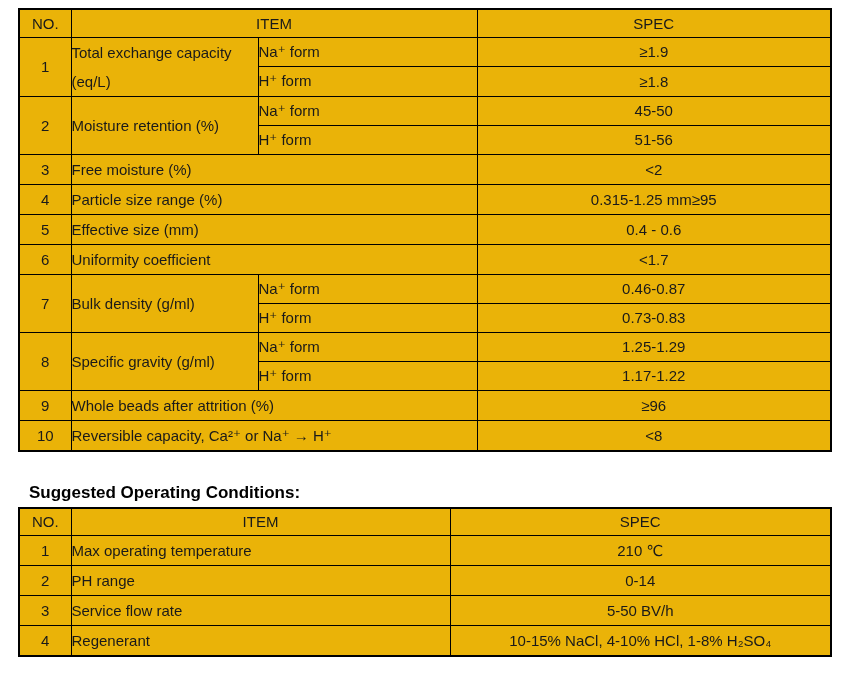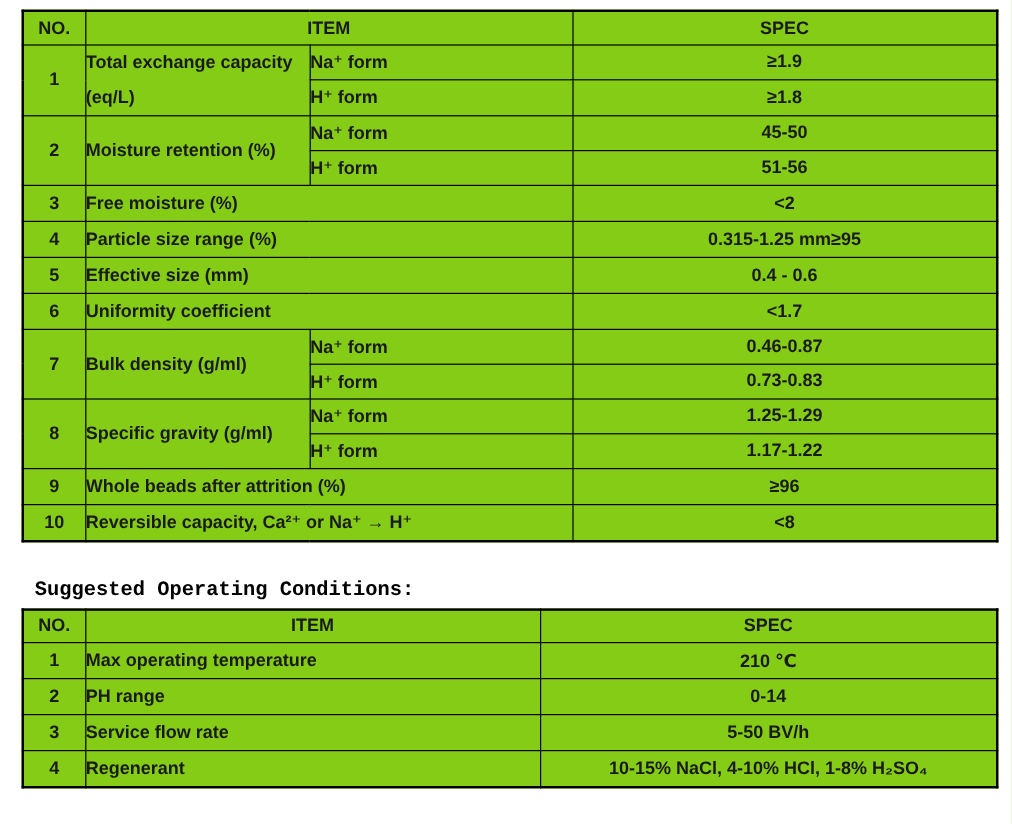--- a/index.html
+++ b/index.html
@@ -7,24 +7,24 @@
   body {
     width:843px; height:687px; overflow:hidden;
     font-family:"Liberation Sans","DejaVu Sans",sans-serif;
     color:#1a1a1a;
   }
   .page { padding:8px 13px 0 18px; }
   .section-title {
     font-size:17px; line-height:20px; font-weight:bold;
     margin:0 0 4px 11px; color:#000;
   }
-  .section-title.second { margin-top:31px;font-family:Liberation Mono, monospace; }
+  .section-title.second { margin-top:31px; }
   table.spec-table {
     border-collapse:collapse; table-layout:fixed;
-    width:812px; border:2px solid #000; background:#84cc16;font-weight:bold;
+    width:812px; border:2px solid #000; background:#eab308;
   }
   table.spec-table td {
     border:1px solid #000;
     font-size:15px; height:29px;
     vertical-align:middle; padding:0;
     overflow:hidden;
   }
   tr.header-row td { height:28px; text-align:center; }
   td.no   { text-align:center; }
   td.item { text-align:left; padding:0 12px 0 8px; line-height:29px; }

